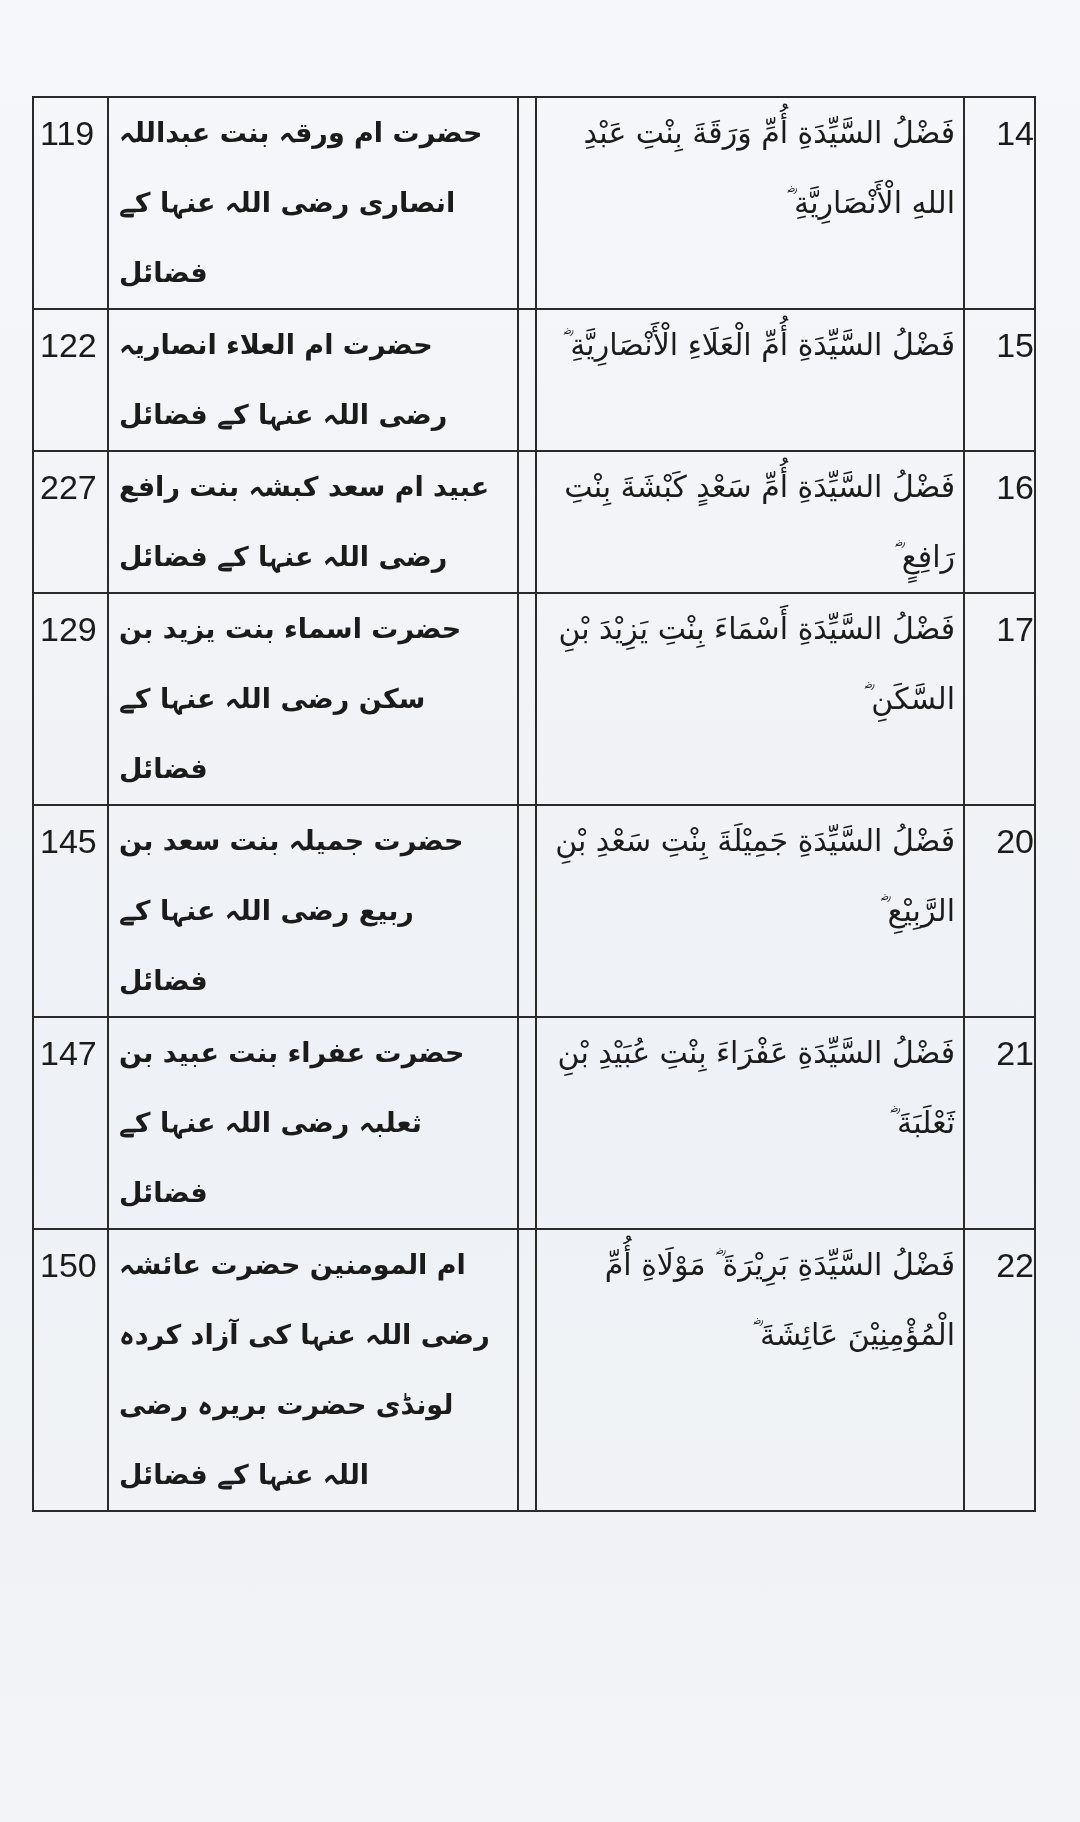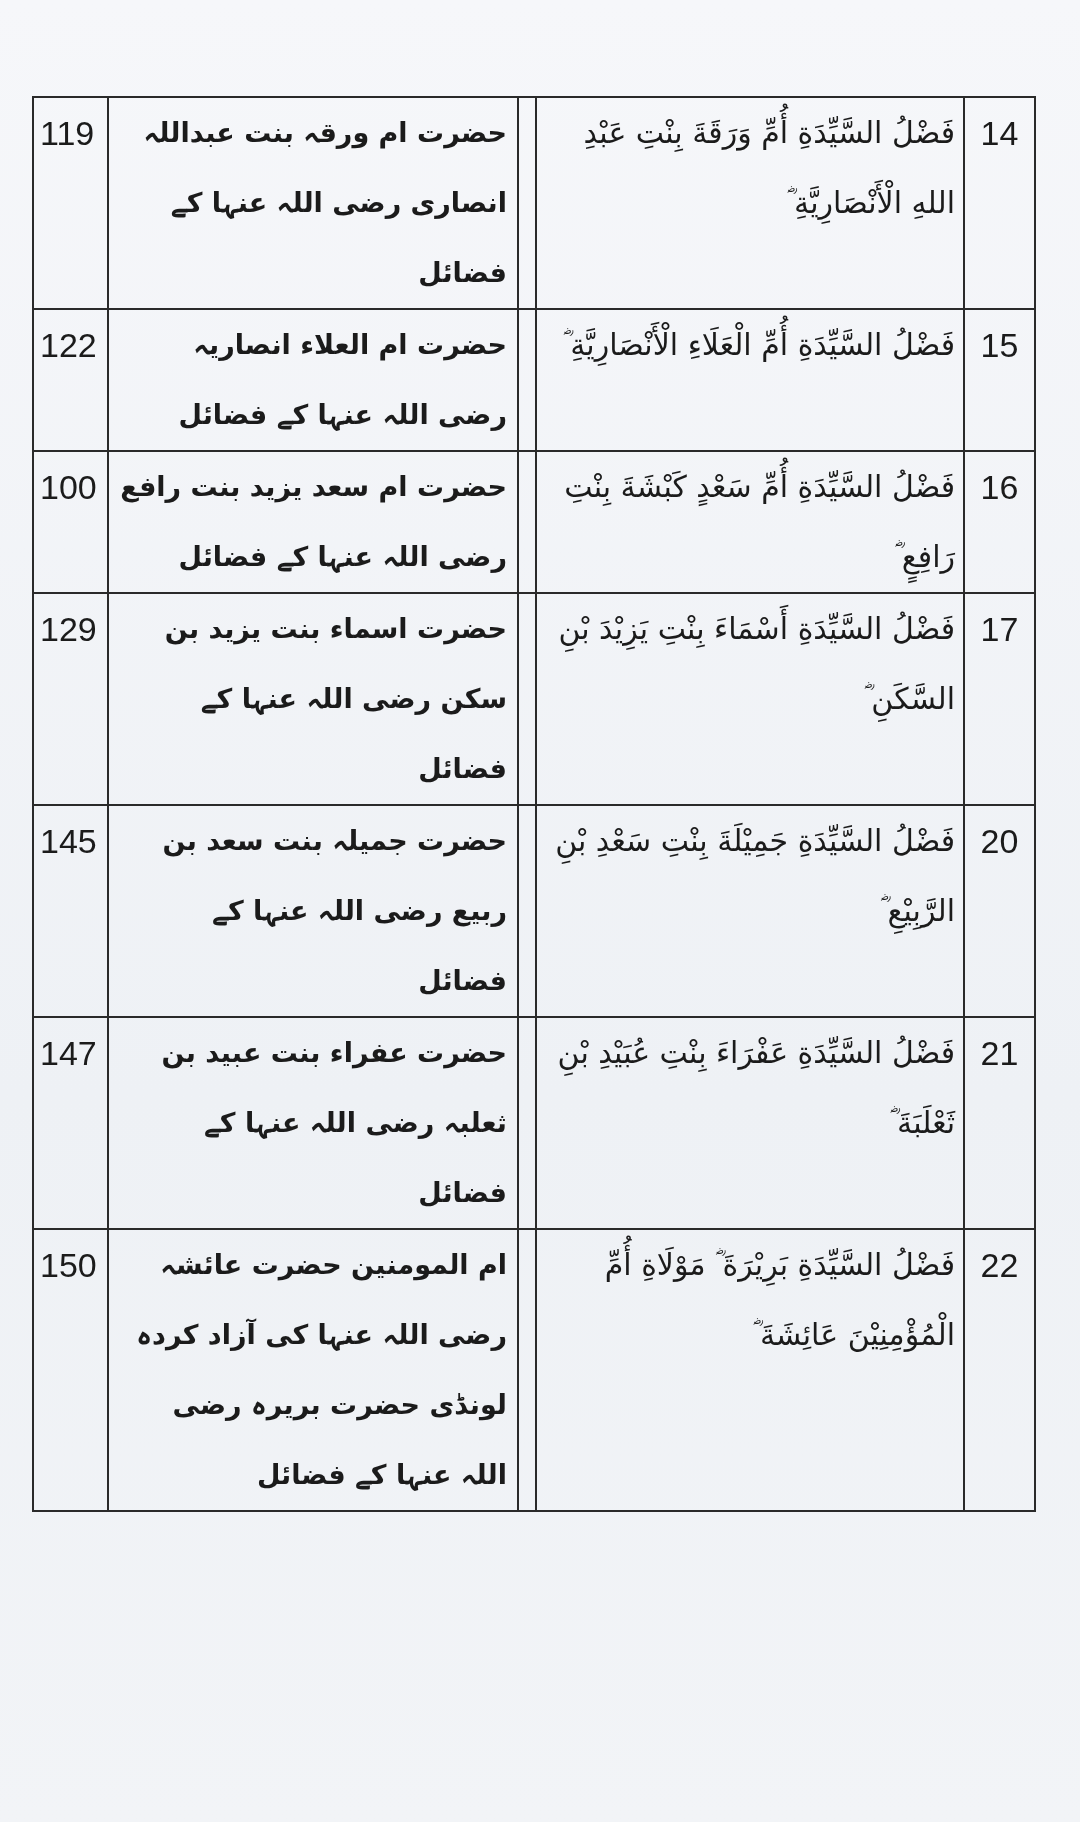--- a/index.html
+++ b/index.html
@@ -26,26 +26,26 @@
     padding: 0;
   }
   .col-page { width: 75px; }
   .col-urdu { width: 410px; }
   .col-gap  { width: 18px; }
   .col-ar   { width: 428px; }
   .col-num  { width: 71px; }
   .num, .page-no {
     font-family: "Liberation Sans", sans-serif;
     font-size: 34px;
-    text-align: center;
+    text-align: right;
     line-height: 70px;
   }
   .page-no { text-align: left; padding-left: 6px !important; }
   .urdu {
-    direction: rtl; text-align: right;
+    direction: rtl; text-align: left;
     font-family: "DejaVu Sans", sans-serif;
     font-size: 27px; font-weight: bold;
     line-height: 70px;
     padding: 0 10px !important;
     white-space: normal;
   }
   .arabic {
     direction: rtl; text-align: right;
     font-family: "DejaVu Sans", sans-serif;
     font-size: 30px;
@@ -77,22 +77,22 @@
     <td class="num">14</td>
   </tr>
         <tr class="r2">
     <td class="page-no">122</td>
     <td class="urdu">حضرت ام العلاء انصاریہ رضی اللہ عنہا کے فضائل</td>
     <td class="gap"></td>
     <td class="arabic">فَضْلُ السَّيِّدَةِ أُمِّ الْعَلَاءِ الْأَنْصَارِيَّةِ ؓ</td>
     <td class="num">15</td>
   </tr>
         <tr class="r2">
-    <td class="page-no">100</td>
-    <td class="urdu">حضرت ام سعد یزید بنت رافع رضی اللہ عنہا کے فضائل</td>
+    <td class="page-no">227</td>
+    <td class="urdu">عبید ام سعد کبشہ بنت رافع رضی اللہ عنہا کے فضائل</td>
     <td class="gap"></td>
     <td class="arabic">فَضْلُ السَّيِّدَةِ أُمِّ سَعْدٍ كَبْشَةَ بِنْتِ رَافِعٍ ؓ</td>
     <td class="num">16</td>
   </tr>
         <tr class="r1">
     <td class="page-no">129</td>
     <td class="urdu">حضرت اسماء بنت یزید بن سکن رضی اللہ عنہا کے فضائل</td>
     <td class="gap"></td>
     <td class="arabic">فَضْلُ السَّيِّدَةِ أَسْمَاءَ بِنْتِ يَزِيْدَ بْنِ السَّكَنِ ؓ</td>
     <td class="num">17</td>

